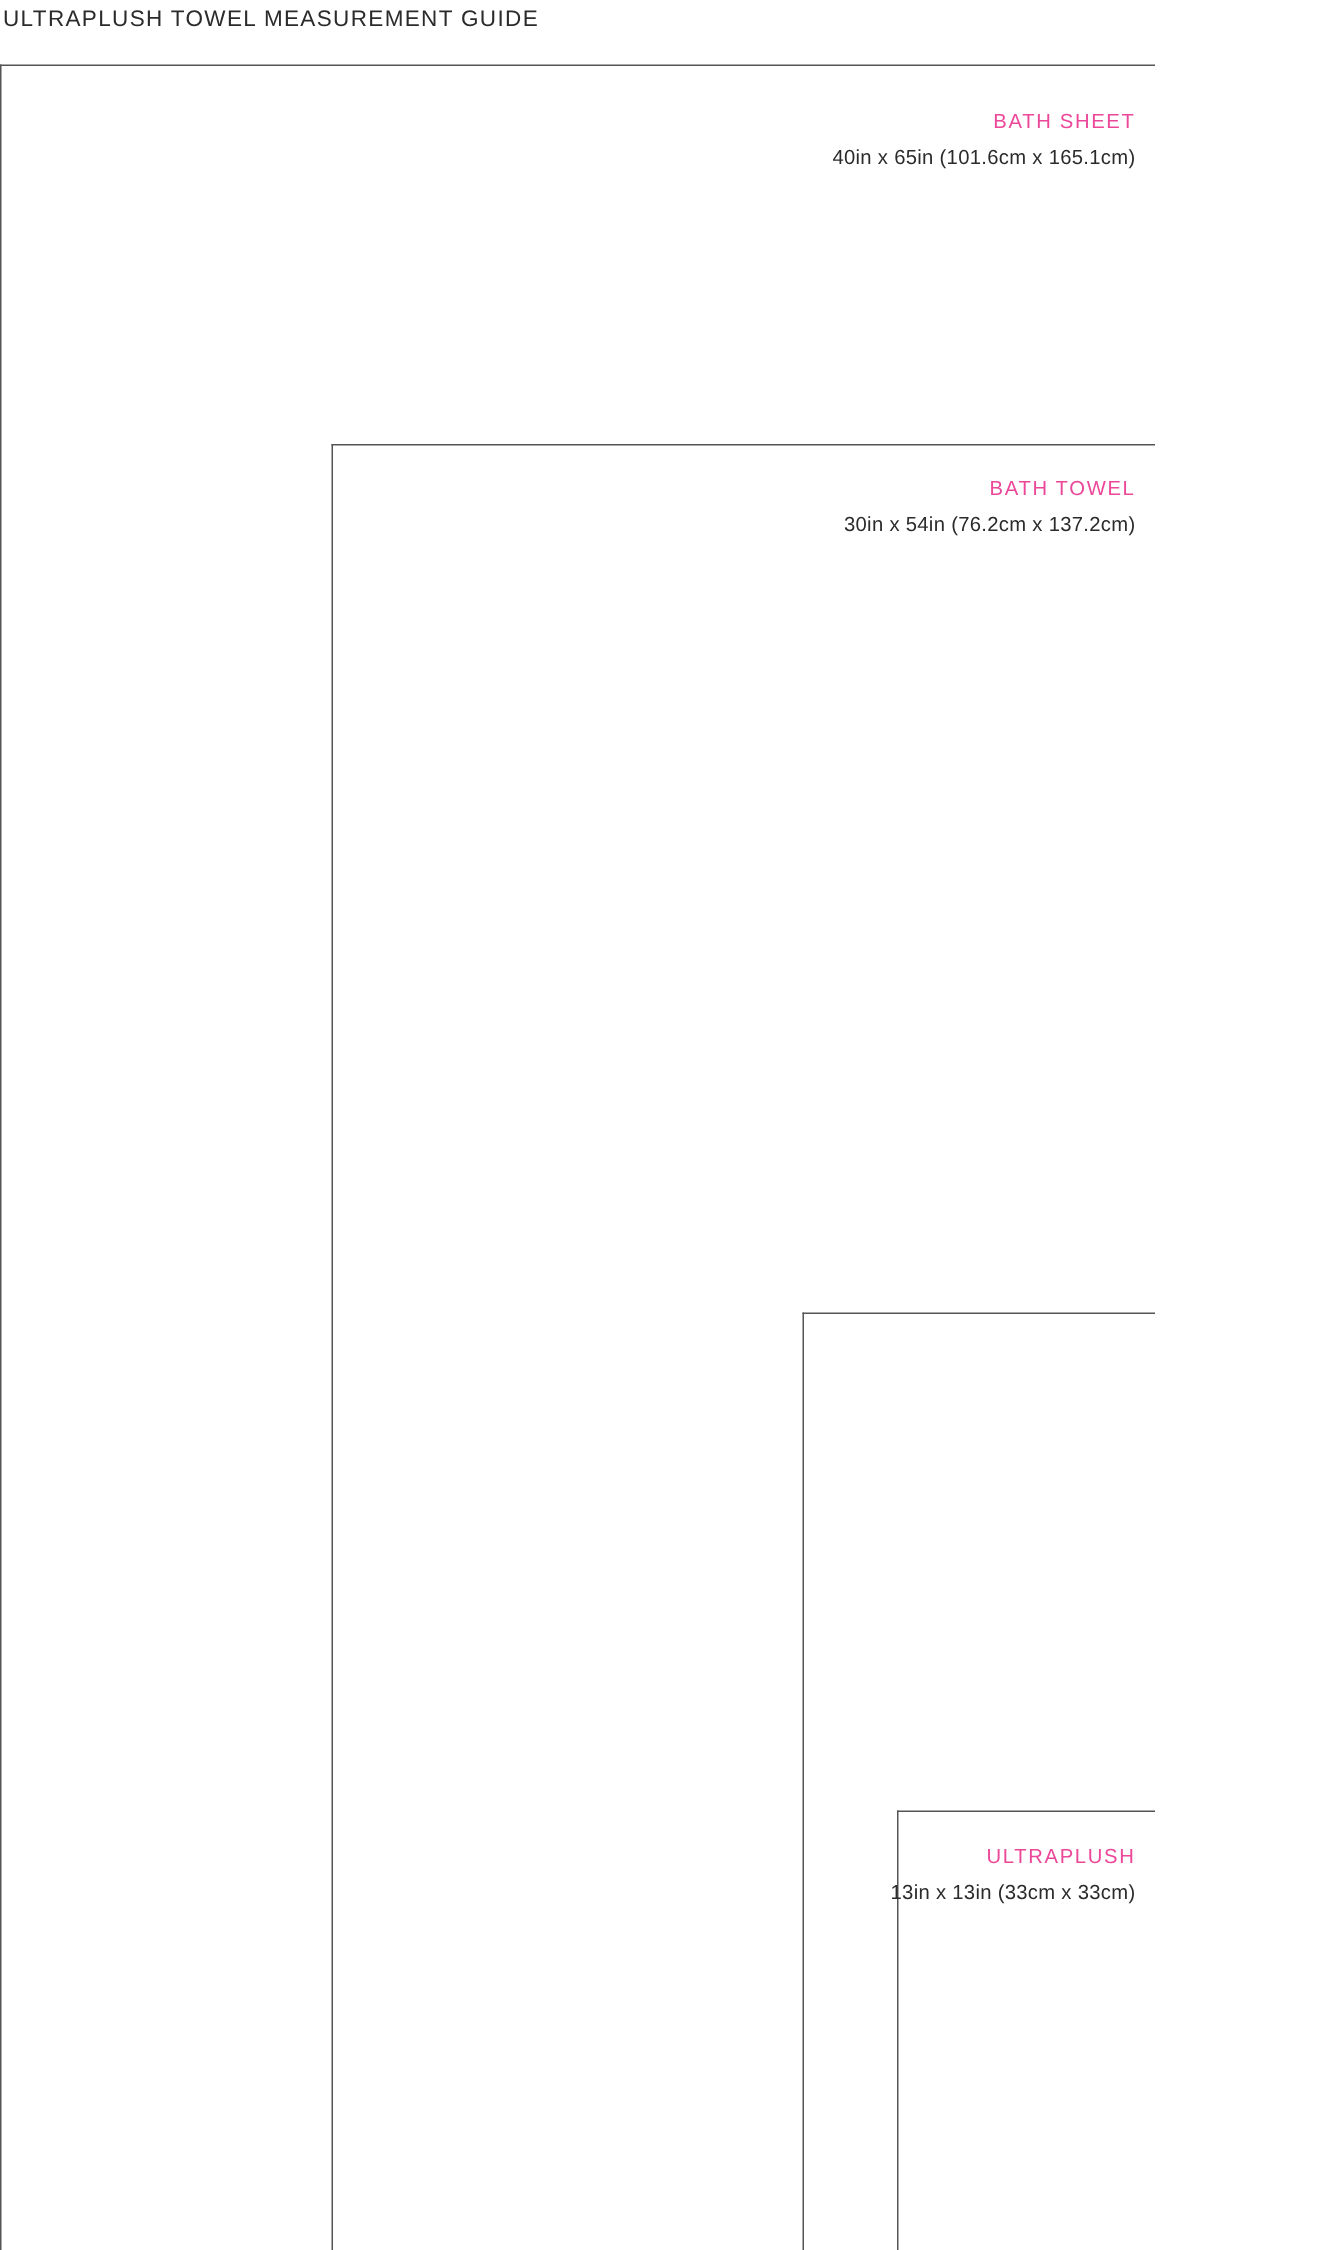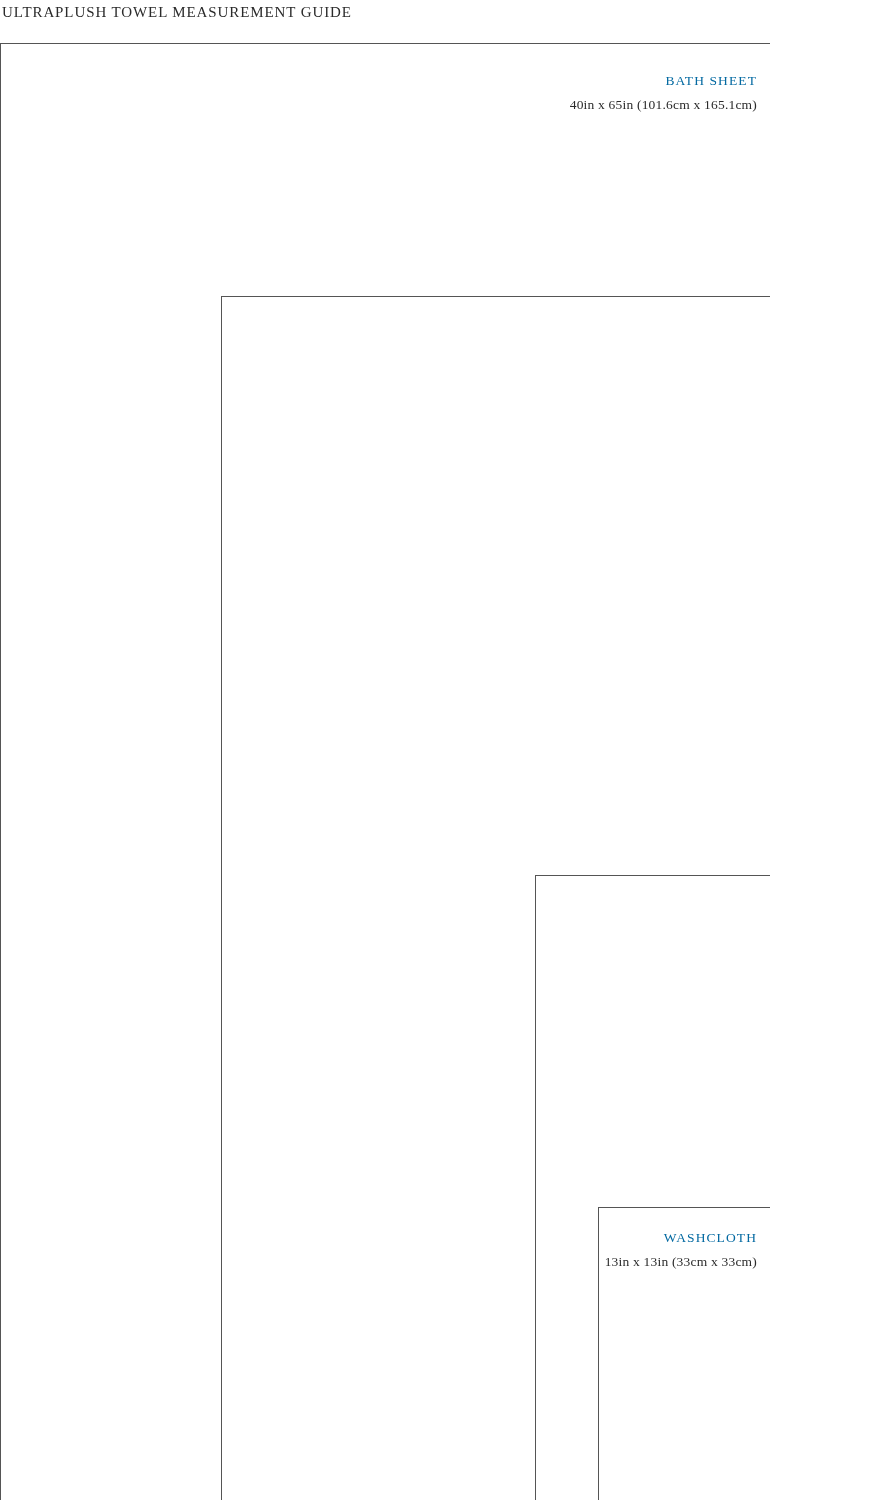--- a/index.html
+++ b/index.html
@@ -11,21 +11,20 @@
     font-family: "Liberation Sans", sans-serif;
     color: #2b2b2b;
     -webkit-font-smoothing: antialiased;
   }
   #page {
     position: relative;
     width: 770px;
     height: 1500px;
     overflow: hidden;
     background: #ffffff;
-    font-family: Liberation Serif, serif;
   }
   .guide-title {
     position: absolute;
     left: 2px;
     top: 4px;
     font-size: 15px;
     letter-spacing: 0.9px;
     color: #2b2b2b;
     white-space: nowrap;
   }
@@ -39,21 +38,21 @@
   }
   .label-block {
     position: absolute;
     text-align: right;
     line-height: 1.45;
     white-space: nowrap;
   }
   .label-name {
     font-size: 13.5px;
     letter-spacing: 1.1px;
-    color: #0369a1;
+    color: #ec4899;
   }
   .label-dims {
     font-size: 13.5px;
     letter-spacing: 0.2px;
     color: #2b2b2b;
     margin-top: 4px;
   }
 </style>
 </head>
 <body>
@@ -62,22 +61,26 @@
 
   <div class="guide-title">ULTRAPLUSH TOWEL MEASUREMENT GUIDE</div>
 
   <div class="size-box" style="left:0px; top:43px; width:891px; height:1457px;"></div>
   <div class="label-block" style="right:13px; top:71px;">
     <div class="label-name">BATH SHEET</div>
     <div class="label-dims">40in x 65in (101.6cm x 165.1cm)</div>
   </div>
 
   <div class="size-box" style="left:221px; top:296px; width:670px; height:1204px;"></div>
+  <div class="label-block" style="right:13px; top:316px;">
+    <div class="label-name">BATH TOWEL</div>
+    <div class="label-dims">30in x 54in (76.2cm x 137.2cm)</div>
+  </div>
 
   <div class="size-box" style="left:535px; top:875px; width:356px; height:625px;"></div>
 
   <div class="size-box" style="left:598px; top:1207px; width:293px; height:293px;"></div>
   <div class="label-block" style="right:13px; top:1228px;">
-    <div class="label-name">WASHCLOTH</div>
+    <div class="label-name">ULTRAPLUSH</div>
     <div class="label-dims">13in x 13in (33cm x 33cm)</div>
   </div>
 
 </div>
 
 </body></html>

